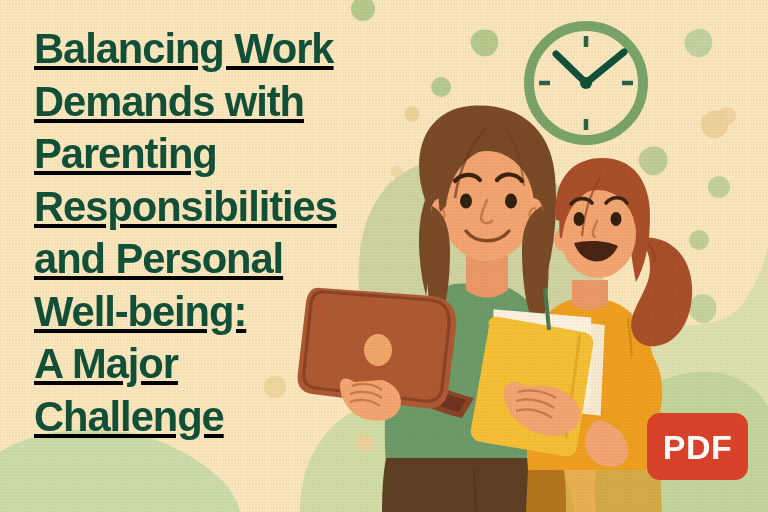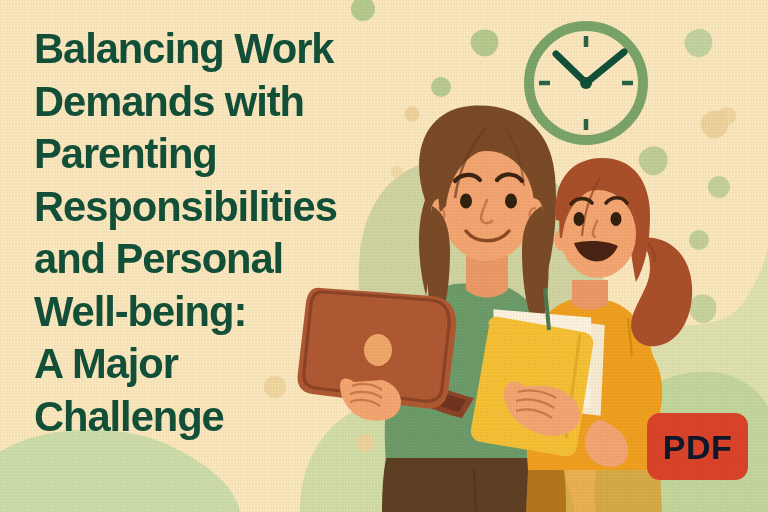--- a/index.html
+++ b/index.html
@@ -26,20 +26,21 @@
   }
 
   
   #title-block {
     position: absolute;
     left: 34px;
     top: 22px;
     width: 400px;
     z-index: 40;
     pointer-events: none;
+    text-decoration: underline;
   }
   #title-block .tline {
     display: block;
     font-family: "Liberation Sans", sans-serif;
     font-weight: bold;
     font-size: 43px;
     line-height: 52.5px;
     letter-spacing: -1.1px;
     color: #12503a;
     white-space: nowrap;
@@ -59,21 +60,21 @@
     z-index: 60;
     display: flex;
     align-items: center;
     justify-content: center;
   }
   #pdf-badge .pdf-text {
     font-family: "Liberation Sans", sans-serif;
     font-weight: bold;
     font-size: 34px;
     letter-spacing: 0.5px;
-    color: #0f172a;
+    color: #ffffff;
     line-height: 1;
   }
 
   
   #grain {
     position: absolute;
     inset: 0;
     z-index: 70;
     pointer-events: none;
     opacity: 0.16;

